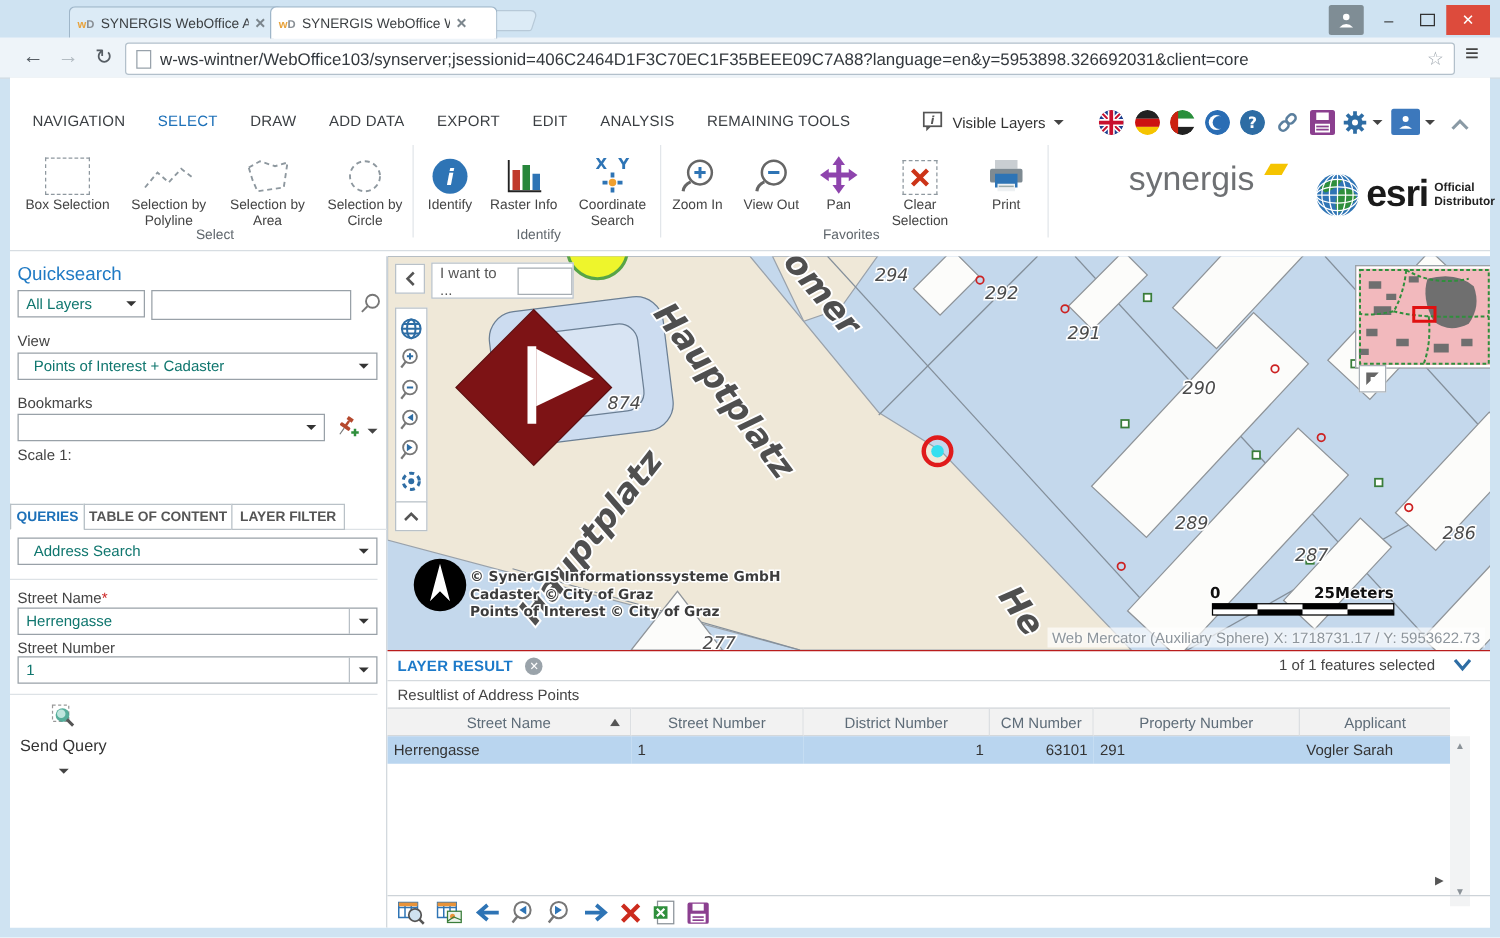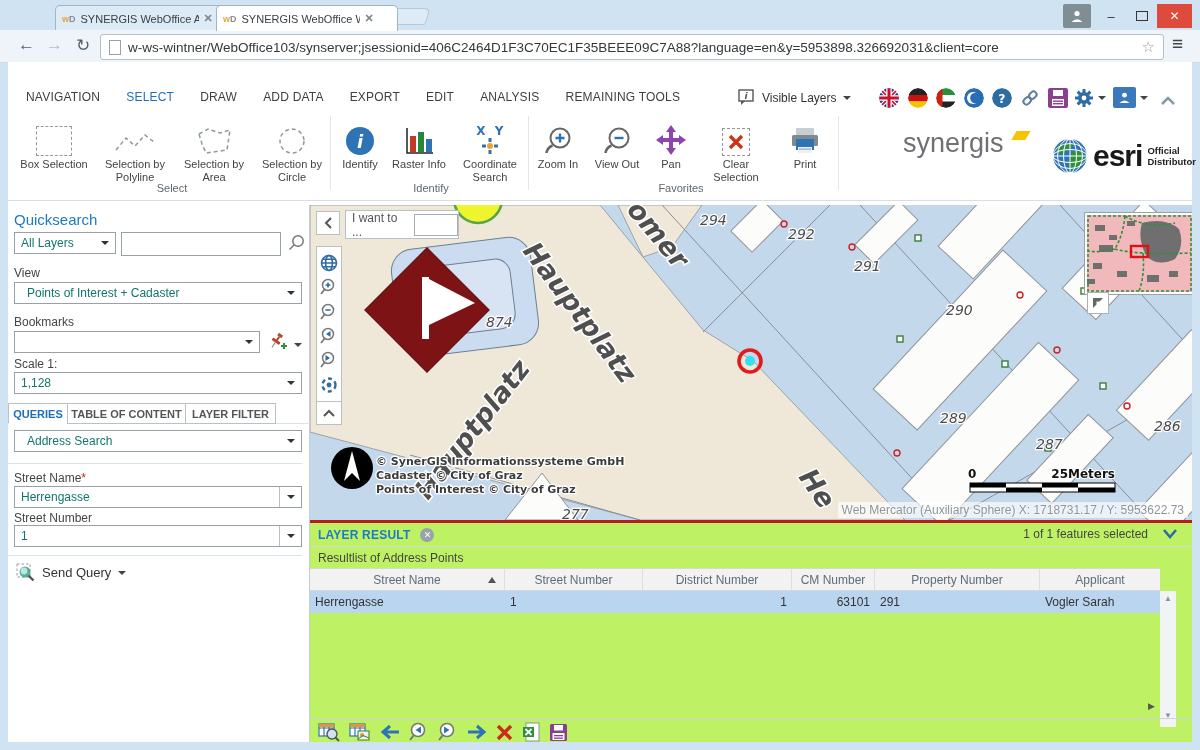--- a/index.html
+++ b/index.html
@@ -58,21 +58,21 @@
   
   #map{left:310px;top:205px;width:882px;height:315px;overflow:hidden;background:#c4d8ec;}
   .mtoolbox{background:#fff;border:1px solid #b9c1c8;box-sizing:border-box;}
   #iwant{left:35px;top:5px;width:114px;height:29px;background:#fff;border:1px solid #b9c1c8;display:flex;align-items:center;box-sizing:border-box;}
   #iwant .txt{font-size:12px;color:#555;margin:0 6px;}
   #iwant input{width:38px;height:18px;border:1px solid #a6adb3;margin-left:2px;}
   #minimap{left:775px;top:8px;width:105px;height:77px;border:2px solid #fff;outline:1px solid #9aa2a8;background:#f2b9bd;}
   #mmbtn{left:777px;top:87px;width:20px;height:20px;background:#fff;border:1px solid #aab1b7;display:flex;align-items:center;justify-content:center;}
   #mapstatus{right:4px;top:297px;font-size:12px;color:#8d959c;text-shadow:0 0 3px #fff,0 0 3px #fff;background:rgba(255,255,255,.65);padding:1px 4px;text-align:right;}
   
-  #panel{left:310px;top:520px;width:882px;height:222px;background:#bef264;border-top:3px solid #b91c1c;box-sizing:border-box;}
+  #panel{left:310px;top:520px;width:882px;height:222px;background:#ffffff;border-top:1px solid #b91c1c;box-sizing:border-box;}
   #paneltabs{left:0;top:0;width:882px;height:23px;border-bottom:1px solid #d5dade;display:flex;align-items:center;}
   #lr-label{font-size:12px;color:#1d7ac9;margin-left:8px;font-weight:bold;letter-spacing:.2px;}
   #lr-close{margin-left:10px;width:14px;height:14px;border-radius:50%;background:#9aa3aa;color:#fff;font-size:9px;display:flex;align-items:center;justify-content:center;}
   #selinfo{position:absolute;right:44px;top:4px;font-size:12px;color:#444;}
   #subtitle{left:8px;top:28px;font-size:12px;color:#444;}
   .hcell{height:23px;background:#f2f2f2;border-right:1px solid #dcdfe2;border-bottom:1px solid #d4d8db;border-top:1px solid #d4d8db;
          display:flex;align-items:center;justify-content:center;font-size:12px;color:#5e6c78;box-sizing:border-box;position:relative;}
   .dcell{height:22px;background:#b9d5ef;display:flex;align-items:center;font-size:12px;color:#333;box-sizing:border-box;padding:0 5px;}
   #vscroll{left:850px;top:68px;width:16px;height:136px;background:#f2f3f4;}
   .scrarr{color:#8b9298;font-size:8px;text-align:center;}
@@ -417,24 +417,20 @@
         <rect x="8.5" y="2" width="5" height="3" fill="#b5492e"></rect>
         <rect x="10" y="5" width="2" height="5" fill="#b5492e"></rect>
         <rect x="6.5" y="9" width="9" height="3" rx="1" fill="#b5492e"></rect>
         <rect x="10.6" y="12" width="0.9" height="6" fill="#777"></rect>
       </g>
     <path d="M15 15 H21 M18 12 V18" stroke="#2f8f3c" stroke-width="2"></path>
     </svg>
   <span class="abs caret" style="left:286px;top:134px;"></span>
 
   <div class="abs sb-l" style="left:6px;top:152px;">Scale 1:</div>
-  <div class="dd" style="left:6px;top:167px;width:288px;">
-    <span class="val">1,128</span>
-      <span class="c"></span>
-  </div>
 
   <div class="sbtab active" style="left:0px;width:60px;top:198px;">QUERIES</div>
   <div class="sbtab" style="left:59px;width:119px;top:198px;">TABLE OF CONTENT</div>
   <div class="sbtab" style="left:177px;width:91px;top:198px;">LAYER FILTER</div>
   <div class="divider" style="top:218px;left:268px;width:34px;"></div>
 
   <div class="dd" style="left:6px;top:225px;width:288px;">
     <span class="val" style="left:12px;">Address Search</span>
       <span class="c"></span>
   </div>
@@ -451,21 +447,21 @@
   </div>
   <div class="abs sb-l" style="left:6px;top:306px;">Street Number</div>
   <div class="dd" style="left:6px;top:320px;width:288px;">
     <span class="val">1</span>
     <span class="cbox">
         <span class="c"></span>
       </span>
   </div>
   <div class="divider" style="top:350px;"></div>
 
-  <div class="abs" style="left:8px;top:358px;display:flex;align-items:center;gap:7px;">
+  <div class="abs" style="left:8px;top:358px;display:flex;align-items:center;gap:7px;flex-direction:column;">
     <svg width="19" height="19" viewBox="0 0 19 19">
       <rect x="1" y="1" width="13" height="13" fill="none" stroke="#999" stroke-width="1" stroke-dasharray="2.5 2"></rect>
       <circle cx="9" cy="9" r="5.5" fill="#3aa08a" opacity=".85"></circle>
         <circle cx="8" cy="8" r="3.4" fill="#bfe6de"></circle>
         <path d="M12.5 12.5 L17.5 17.5" stroke="#555" stroke-width="2.4"></path>
       </svg>
     <span style="font-size:13px;color:#333;">Send Query</span>
     <span class="caret"></span>
   </div>
 </div>

